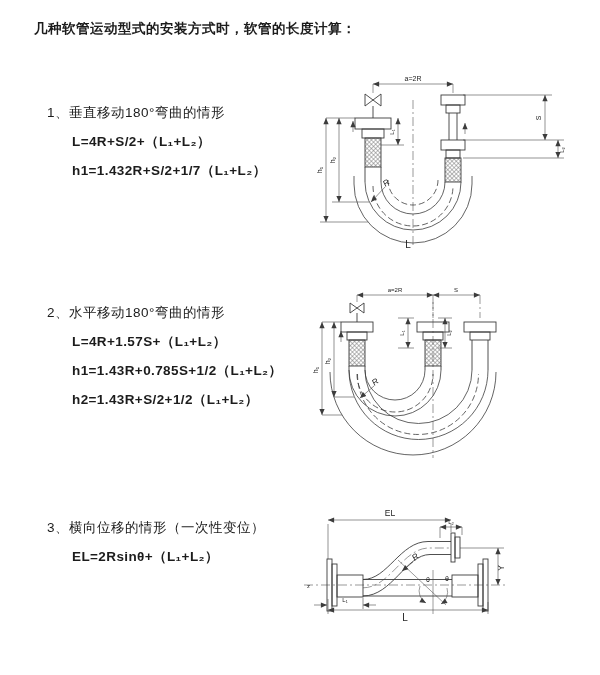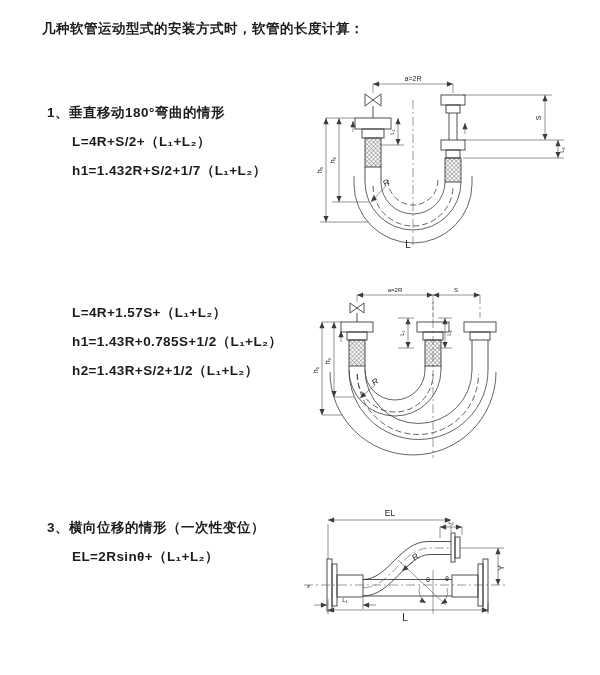--- a/index.html
+++ b/index.html
@@ -1,23 +1,23 @@
 <!DOCTYPE html>
 <html><head>
 <meta charset="utf-8">
 <style>
   html,body{margin:0;padding:0;background:#e8e8e8;}
   .page{
     position:relative;width:600px;height:675px;background:#ffffff;
     font-family:"Liberation Sans","DejaVu Sans",sans-serif;color:#1c1c1c;
     overflow:hidden;
   }
-  .doc-title{position:absolute;left:42px;top:20px;font-size:13.5px;font-weight:bold;letter-spacing:.5px;}
+  .doc-title{position:absolute;left:34px;top:20px;font-size:13.5px;font-weight:bold;letter-spacing:.5px;}
   .sec{position:absolute;left:47px;width:278px;}
-  .sec-heading{font-size:13.5px;font-weight:bold;letter-spacing:.5px;margin:0 0 11px 0;}
+  .sec-heading{font-size:13.5px;font-weight:normal;letter-spacing:.5px;margin:0 0 11px 0;}
   .formula{font-size:13.5px;letter-spacing:.4px;margin:0 0 11px 25px;white-space:nowrap;font-weight:bold;}
   .diag{position:absolute;}
   .diag text{font-family:"Liberation Sans","DejaVu Sans",sans-serif;fill:#222;}
   .lbl{font-size:7px;}
   .lbl-s{font-size:6px;}
   .lbl-m{font-size:8.5px;}
   .lbl-L{font-size:10px;}
   .it{font-style:italic;}
 </style>
 </head>
@@ -27,20 +27,21 @@
 
   <div class="doc-title">几种软管运动型式的安装方式时，软管的长度计算：</div>
 
   <div class="sec" style="top:104px;">
     <div class="sec-heading">1、垂直移动180°弯曲的情形</div>
     <div class="formula">L=4R+S/2+（L₁+L₂）</div>
     <div class="formula">h1=1.432R+S/2+1/7（L₁+L₂）</div>
   </div>
 
   <div class="sec" style="top:304px;">
+    <div class="sec-heading">2、水平移动180°弯曲的情形</div>
     <div class="formula">L=4R+1.57S+（L₁+L₂）</div>
     <div class="formula">h1=1.43R+0.785S+1/2（L₁+L₂）</div>
     <div class="formula">h2=1.43R+S/2+1/2（L₁+L₂）</div>
   </div>
 
   <div class="sec" style="top:519px;">
     <div class="sec-heading">3、横向位移的情形（一次性变位）</div>
     <div class="formula">EL=2Rsinθ+（L₁+L₂）</div>
   </div>
 

